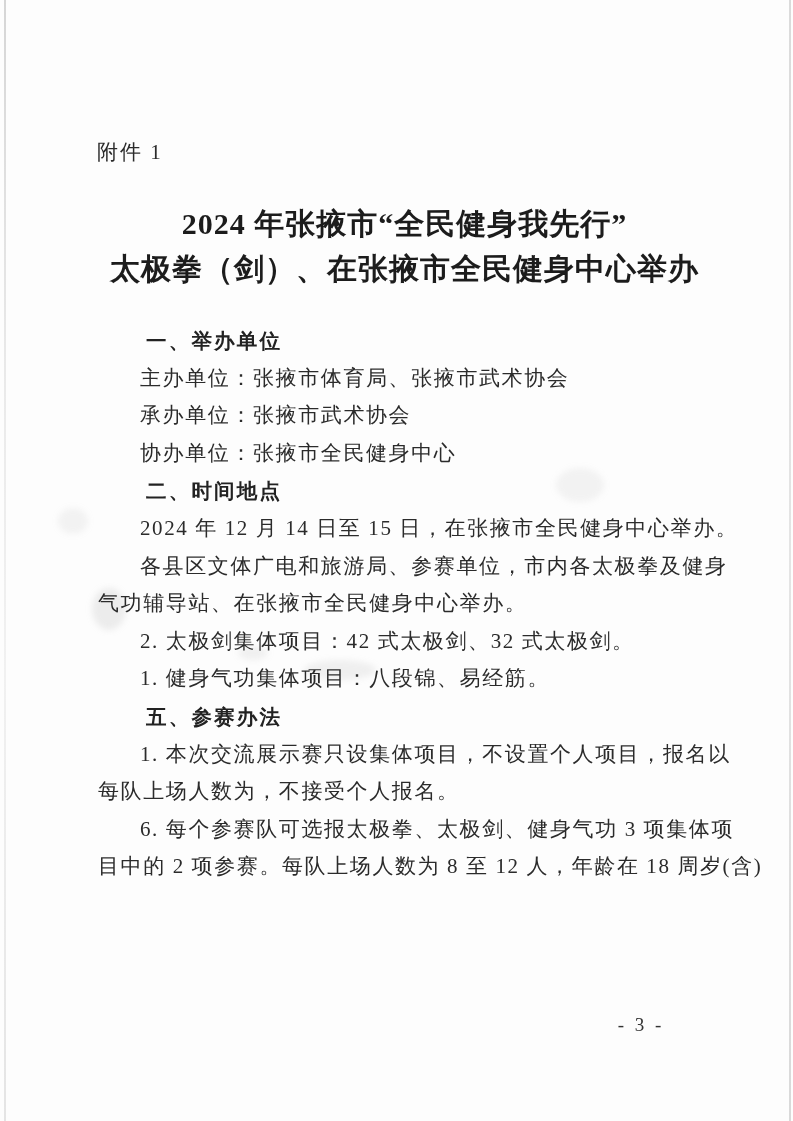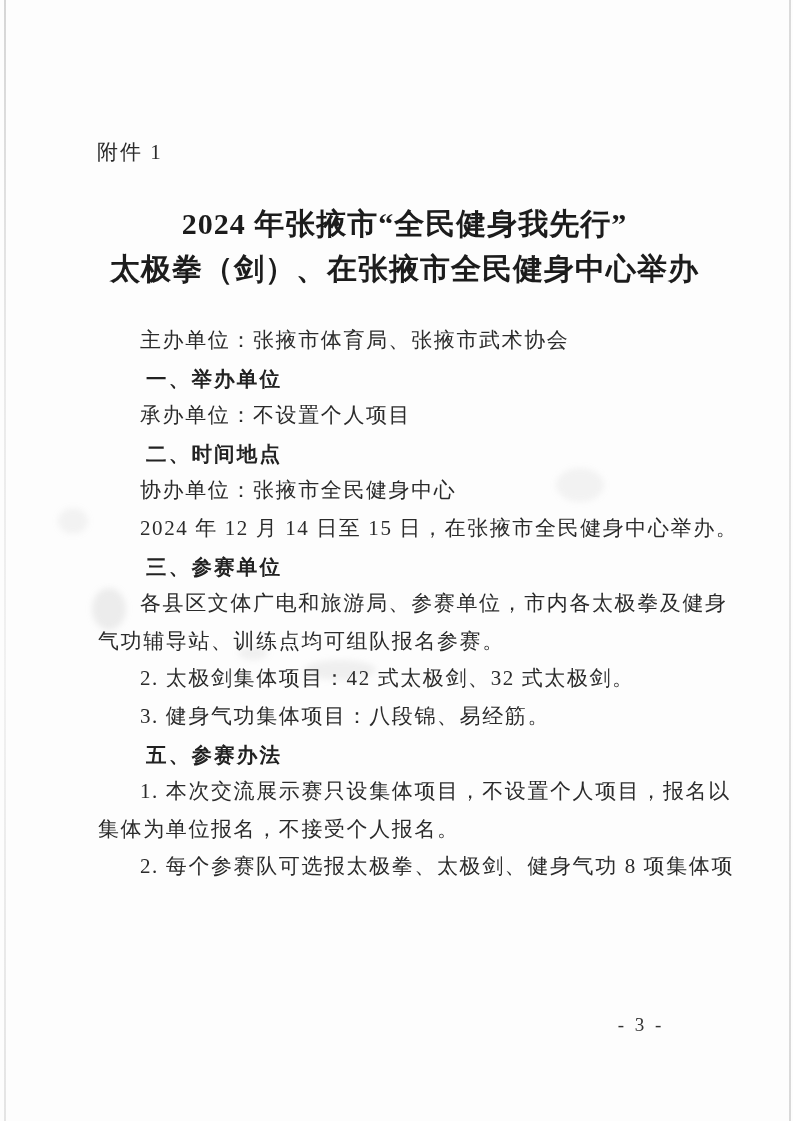--- a/index.html
+++ b/index.html
@@ -78,31 +78,31 @@
   <div class="artifact a5"></div>
 
   <div class="attachment-label">附件 1</div>
 
   <div class="doc-title">
     <div>2024 年张掖市“全民健身我先行”</div>
     <div>太极拳（剑）、在张掖市全民健身中心举办</div>
   </div>
 
   <div class="doc-body">
+      <div class="line heading">一、举办单位</div>
       <div class="line indent">主办单位：张掖市体育局、张掖市武术协会</div>
-      <div class="line heading">一、举办单位</div>
-      <div class="line indent">承办单位：不设置个人项目</div>
+      <div class="line indent">承办单位：张掖市武术协会</div>
+      <div class="line indent">协办单位：张掖市全民健身中心</div>
       <div class="line heading">二、时间地点</div>
-      <div class="line indent">协办单位：张掖市全民健身中心</div>
       <div class="line indent">2024 年 12 月 14 日至 15 日，在张掖市全民健身中心举办。</div>
-      <div class="line heading">三、参赛单位</div>
       <div class="line indent">各县区文体广电和旅游局、参赛单位，市内各太极拳及健身</div>
-      <div class="line flush">气功辅导站、训练点均可组队报名参赛。</div>
+      <div class="line flush">气功辅导站、在张掖市全民健身中心举办。</div>
       <div class="line indent">2. 太极剑集体项目：42 式太极剑、32 式太极剑。</div>
-      <div class="line indent">3. 健身气功集体项目：八段锦、易经筋。</div>
+      <div class="line indent">1. 健身气功集体项目：八段锦、易经筋。</div>
       <div class="line heading">五、参赛办法</div>
       <div class="line indent">1. 本次交流展示赛只设集体项目，不设置个人项目，报名以</div>
-      <div class="line flush">集体为单位报名，不接受个人报名。</div>
-      <div class="line indent">2. 每个参赛队可选报太极拳、太极剑、健身气功 8 项集体项</div>
+      <div class="line flush">每队上场人数为，不接受个人报名。</div>
+      <div class="line indent">6. 每个参赛队可选报太极拳、太极剑、健身气功 3 项集体项</div>
+      <div class="line flush">目中的 2 项参赛。每队上场人数为 8 至 12 人，年龄在 18 周岁(含)</div>
     </div>
 
   <div class="page-number">- 3 -</div>
 </div>
 
 </body></html>

